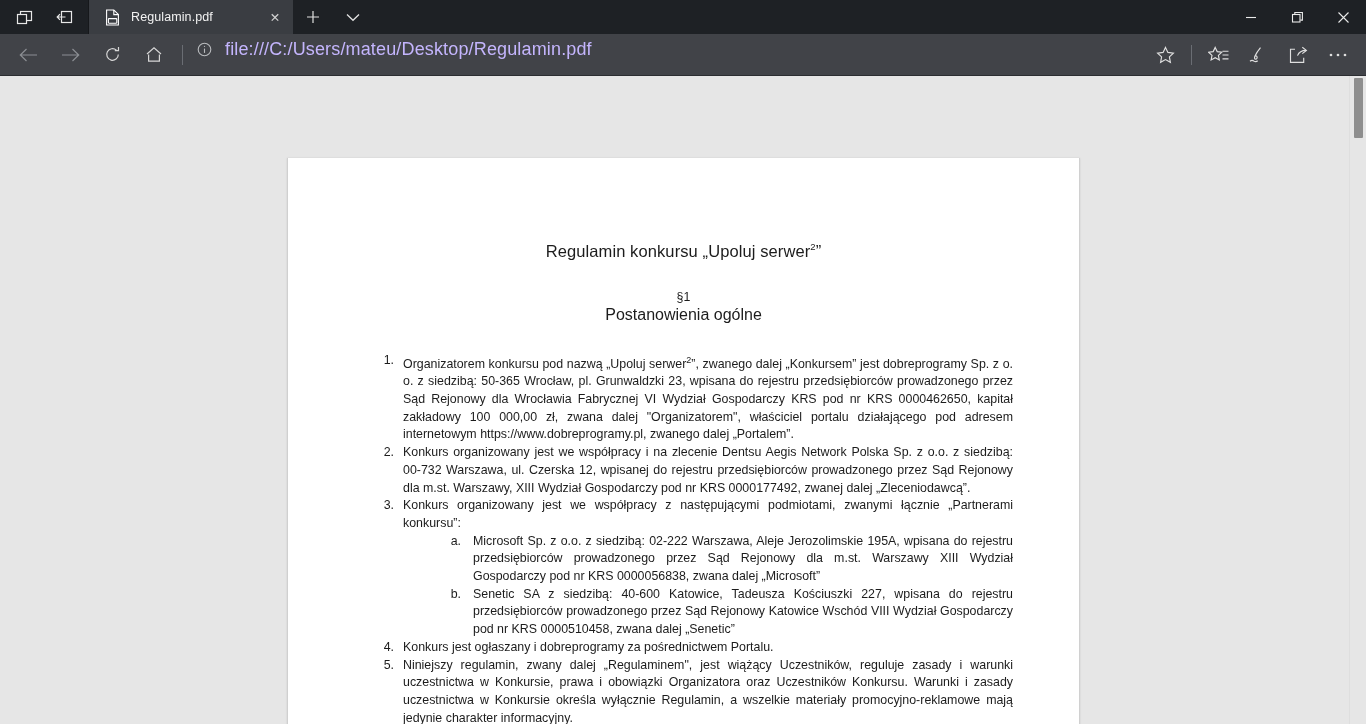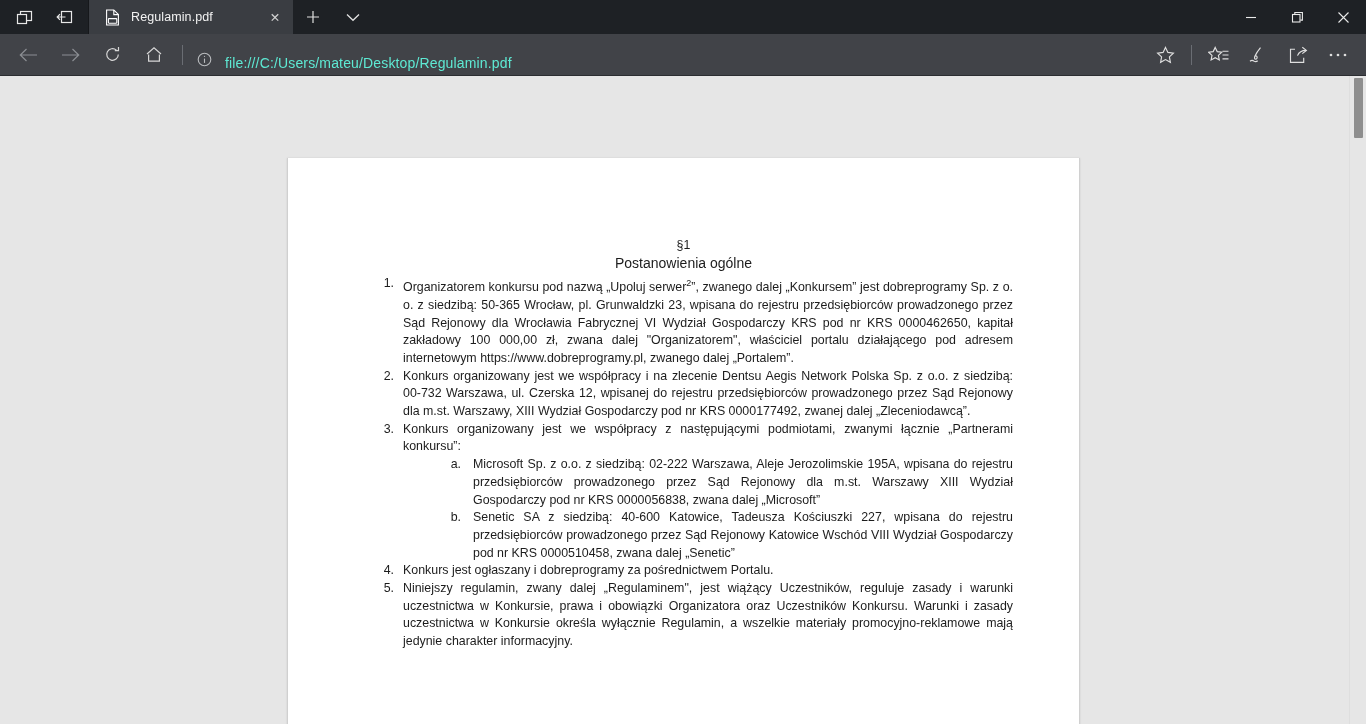--- a/index.html
+++ b/index.html
@@ -106,24 +106,24 @@
   .tb-sep {
     width: 1px; height: 20px;
     background: #6a6d73;
     margin: 0 10px 0 6px;
   }
 
   .addressbar {
     flex: 1;
     height: 32px;
     display: flex;
-    align-items: flex-end;
+    align-items: flex-start;
     min-width: 0;
-    color: #5eead4;
-    font-size: 14px;
+    color: #c4b5fd;
+    font-size: 18px;
   }
   .info-icon {
     width: 22px; height: 22px;
     display: flex; align-items: center; justify-content: center;
     margin-right: 10px;
     color: #b9bbbe;
     flex: 0 0 22px;
   }
   .url-text {
     white-space: nowrap;
@@ -184,23 +184,23 @@
   }
   .doc-title sup { font-size: 9.5px; vertical-align: super; }
 
   .sec-num {
     text-align: center;
     font-size: 12.4px;
     line-height: 18px;
   }
   .sec-name {
     text-align: center;
-    font-size: 14px;
+    font-size: 16px;
     line-height: 18px;
-    margin-bottom: 3px;
+    margin-bottom: 28px;
   }
 
   ol.main-list {
     list-style: none;
     margin: 0 0 0 14px;
     padding: 0;
   }
   ol.main-list > li {
     position: relative;
     padding-left: 35px;
@@ -387,20 +387,21 @@
       </svg>
     </div>
   </div>
 </div>
 
 <div class="viewer">
 
   <div class="page">
     <div class="page-inner">
 
+      <div class="doc-title"><span>Regulamin konkursu „Upoluj serwer</span><sup>2</sup><span>”</span></div>
 
       <div class="sec-num">§1</div>
       <div class="sec-name">Postanowienia ogólne</div>
 
       <ol class="main-list">
 
         <li>
           <span class="marker">1.</span>
           <span class="li-body"><span>Organizatorem konkursu pod nazwą „Upoluj serwer</span><sup>2</sup><span>”, zwanego dalej „Konkursem” jest dobreprogramy Sp. z o. o. z siedzibą: 50-365 Wrocław, pl. Grunwaldzki 23, wpisana do rejestru przedsiębiorców prowadzonego przez Sąd Rejonowy dla Wrocławia Fabrycznej VI Wydział Gospodarczy KRS pod nr KRS 0000462650, kapitał zakładowy 100 000,00 zł, zwana dalej "Organizatorem", właściciel portalu działającego pod adresem internetowym https://www.dobreprogramy.pl, zwanego dalej „Portalem”.</span></span>
         </li>

